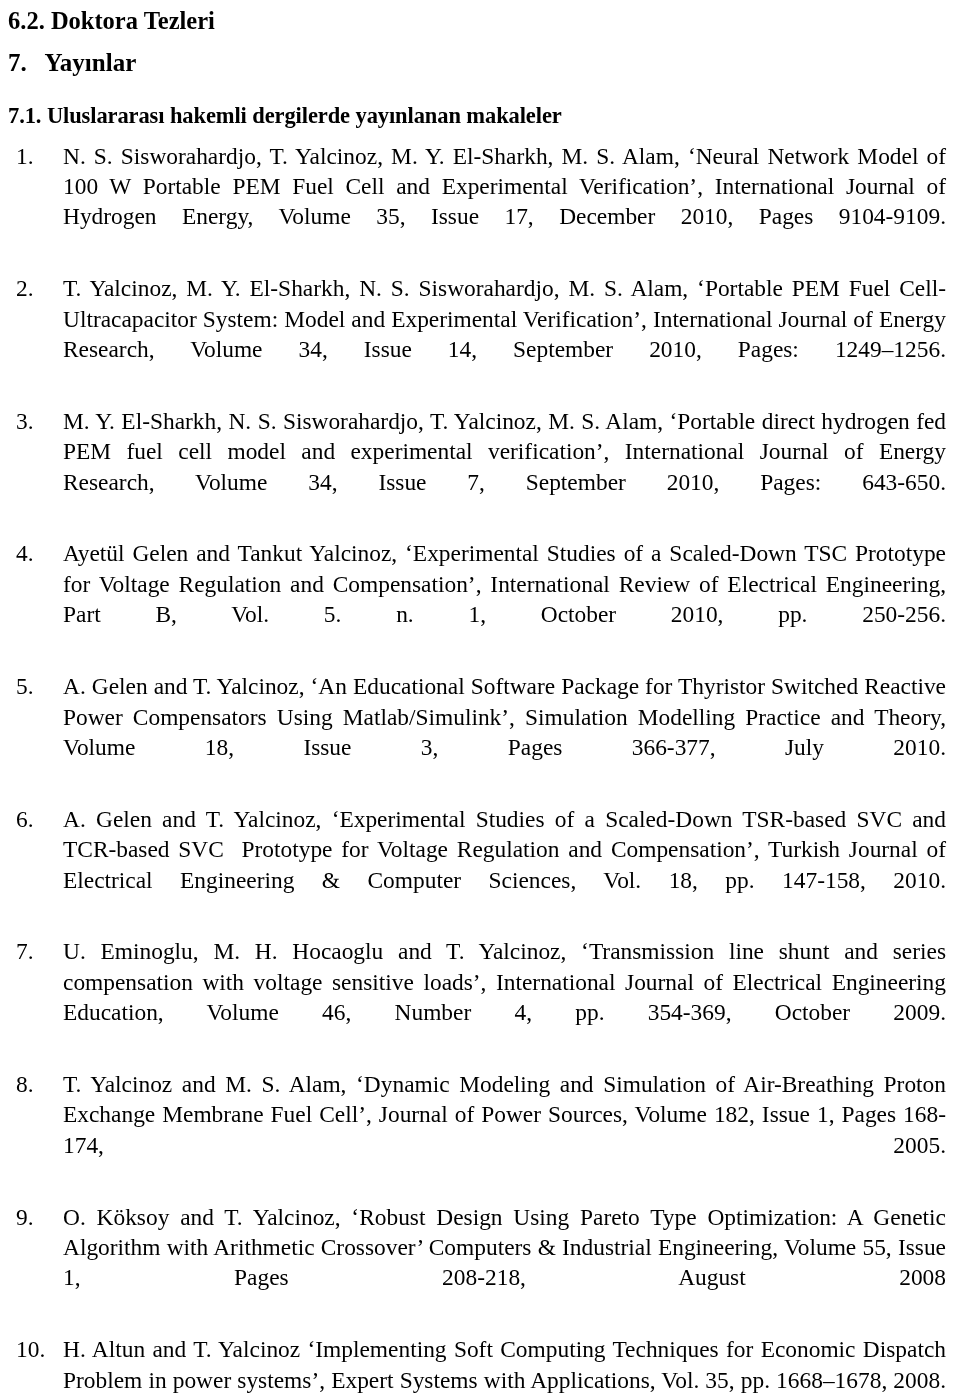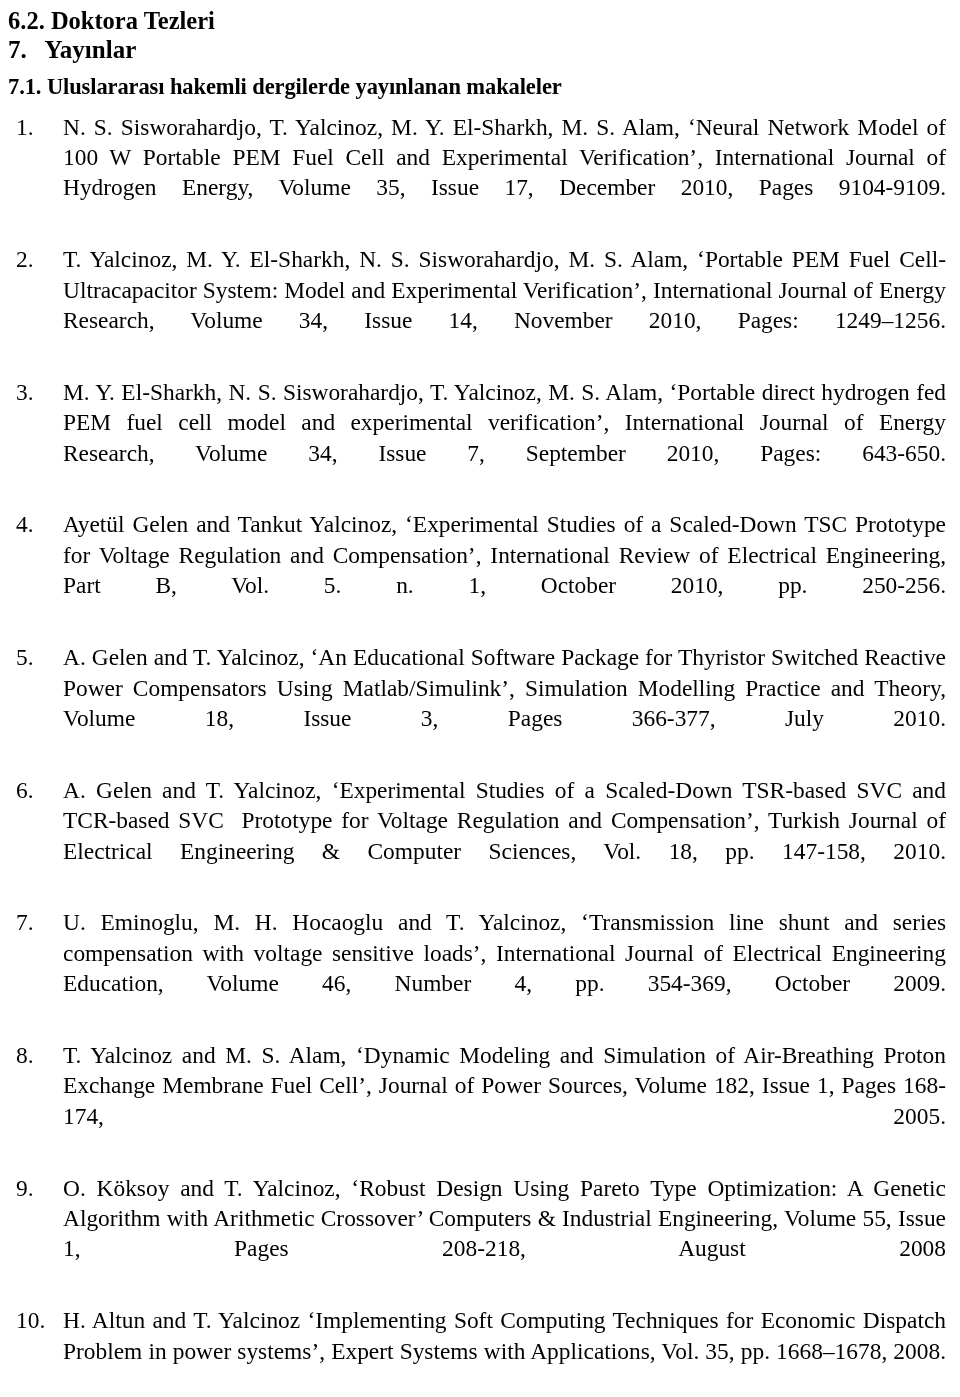--- a/index.html
+++ b/index.html
@@ -29,25 +29,25 @@
     line-height: 1.05;
     margin: 0;
     white-space: pre;
   }
   .h-main {
     font-size: 24.5px;
     margin-top: 2px;
   }
   .h-sub {
     font-size: 25px;
-    margin-top: 3px;
+    margin-top: 16px;
   }
   .h-subsub {
     font-size: 22.5px;
-    margin-top: 12px;
+    margin-top: 28px;
     letter-spacing: -0.1px;
   }
 
   
   .ref-list {
     margin: 0;
     padding: 0;
     list-style: none;
   }
   .ref-item {
@@ -94,21 +94,21 @@
 
   <ol class="ref-list">
 
     <li class="ref-item">
       <span class="ref-num">1.</span>
       <span class="ref-text">N. S. Sisworahardjo, T. Yalcinoz, M. Y. El-Sharkh, M. S. Alam, ‘Neural Network Model of 100 W Portable PEM Fuel Cell and Experimental Verification’, International Journal of Hydrogen Energy, Volume 35, Issue 17, December 2010, Pages 9104-9109.</span>
     </li>
 
     <li class="ref-item">
       <span class="ref-num">2.</span>
-      <span class="ref-text">T. Yalcinoz, M. Y. El-Sharkh, N. S. Sisworahardjo, M. S. Alam, ‘Portable PEM Fuel Cell-Ultracapacitor System: Model and Experimental Verification’, International Journal of Energy Research, Volume 34, Issue 14, November 2010, Pages: 1249–1256.</span>
+      <span class="ref-text">T. Yalcinoz, M. Y. El-Sharkh, N. S. Sisworahardjo, M. S. Alam, ‘Portable PEM Fuel Cell-Ultracapacitor System: Model and Experimental Verification’, International Journal of Energy Research, Volume 34, Issue 14, September 2010, Pages: 1249–1256.</span>
     </li>
 
     <li class="ref-item">
       <span class="ref-num">3.</span>
       <span class="ref-text">M. Y. El-Sharkh, N. S. Sisworahardjo, T. Yalcinoz, M. S. Alam, ‘Portable direct hydrogen fed PEM fuel cell model and experimental verification’, International Journal of Energy Research, Volume 34, Issue 7, September 2010, Pages: 643-650.</span>
     </li>
 
     <li class="ref-item">
       <span class="ref-num">4.</span>
       <span class="ref-text">Ayetül Gelen and Tankut Yalcinoz, ‘Experimental Studies of a Scaled-Down TSC Prototype for Voltage Regulation and Compensation’, International Review of Electrical Engineering, Part B, Vol. 5. n. 1, October 2010, pp. 250-256.</span>

